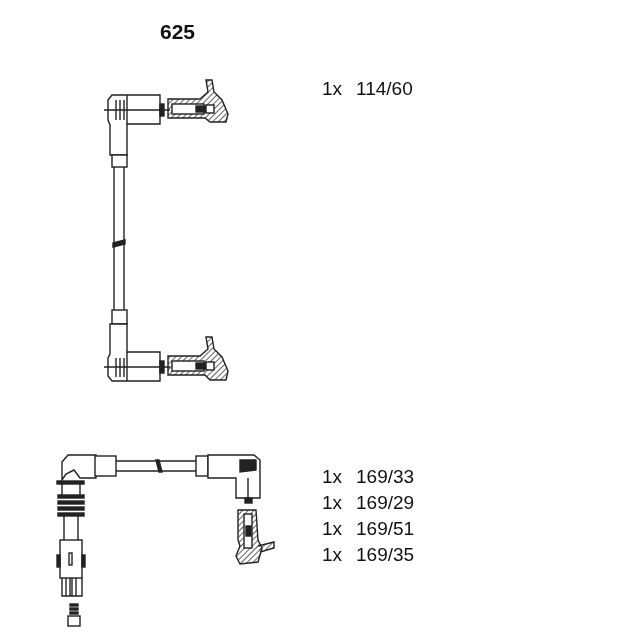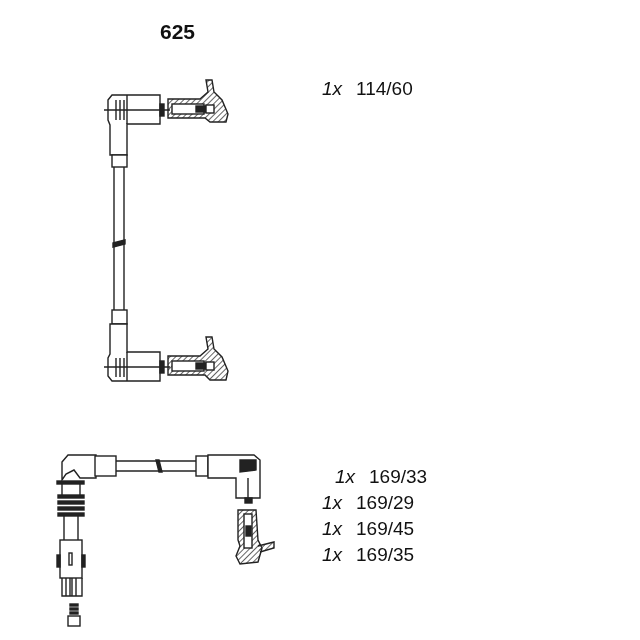--- a/index.html
+++ b/index.html
@@ -1,30 +1,30 @@
 <!DOCTYPE html>
 <html><head>
   <meta charset="utf-8">
   <style>
     html, body { margin: 0; padding: 0; background: #ffffff; }
     body { width: 640px; height: 640px; position: relative; overflow: hidden; font-family: "Liberation Sans", sans-serif; color: #111; }
     .title { position: absolute; left: 160px; top: 20px; font-size: 21px; font-weight: bold; font-family: "Liberation Sans", sans-serif; }
     .label { position: absolute; font-size: 19px; font-family: "Liberation Sans", sans-serif; white-space: pre; }
-    .label .qty { display: inline-block; width: 34px; font-style: italic; }
+    .label .qty { display: inline-block; width: 34px; }
     svg.drawing { position: absolute; left: 0; top: 0; }
   </style>
 </head>
 <body>
 
 <div class="title">625</div>
 
 <div class="label" style="left:322px; top:78px;"><span class="qty">1x</span><span>114/60</span></div>
-<div class="label" style="left:322px; top:466px;margin-left:13px;"><span class="qty">1x</span><span>169/33</span></div>
+<div class="label" style="left:322px; top:466px;"><span class="qty">1x</span><span>169/33</span></div>
 <div class="label" style="left:322px; top:492px;"><span class="qty">1x</span><span>169/29</span></div>
-<div class="label" style="left:322px; top:518px;"><span class="qty">1x</span><span>169/45</span></div>
+<div class="label" style="left:322px; top:518px;"><span class="qty">1x</span><span>169/51</span></div>
 <div class="label" style="left:322px; top:544px;"><span class="qty">1x</span><span>169/35</span></div>
 
 <svg class="drawing" width="640" height="640" viewBox="0 0 640 640">
   <defs>
     <pattern id="hatch" width="4" height="4" patternUnits="userSpaceOnUse" patternTransform="rotate(45)">
       <line x1="0" y1="0" x2="0" y2="4" stroke="#222" stroke-width="1.4"></line>
     </pattern>
   </defs>
 
   <g fill="none" stroke="#222" stroke-width="1.4">

